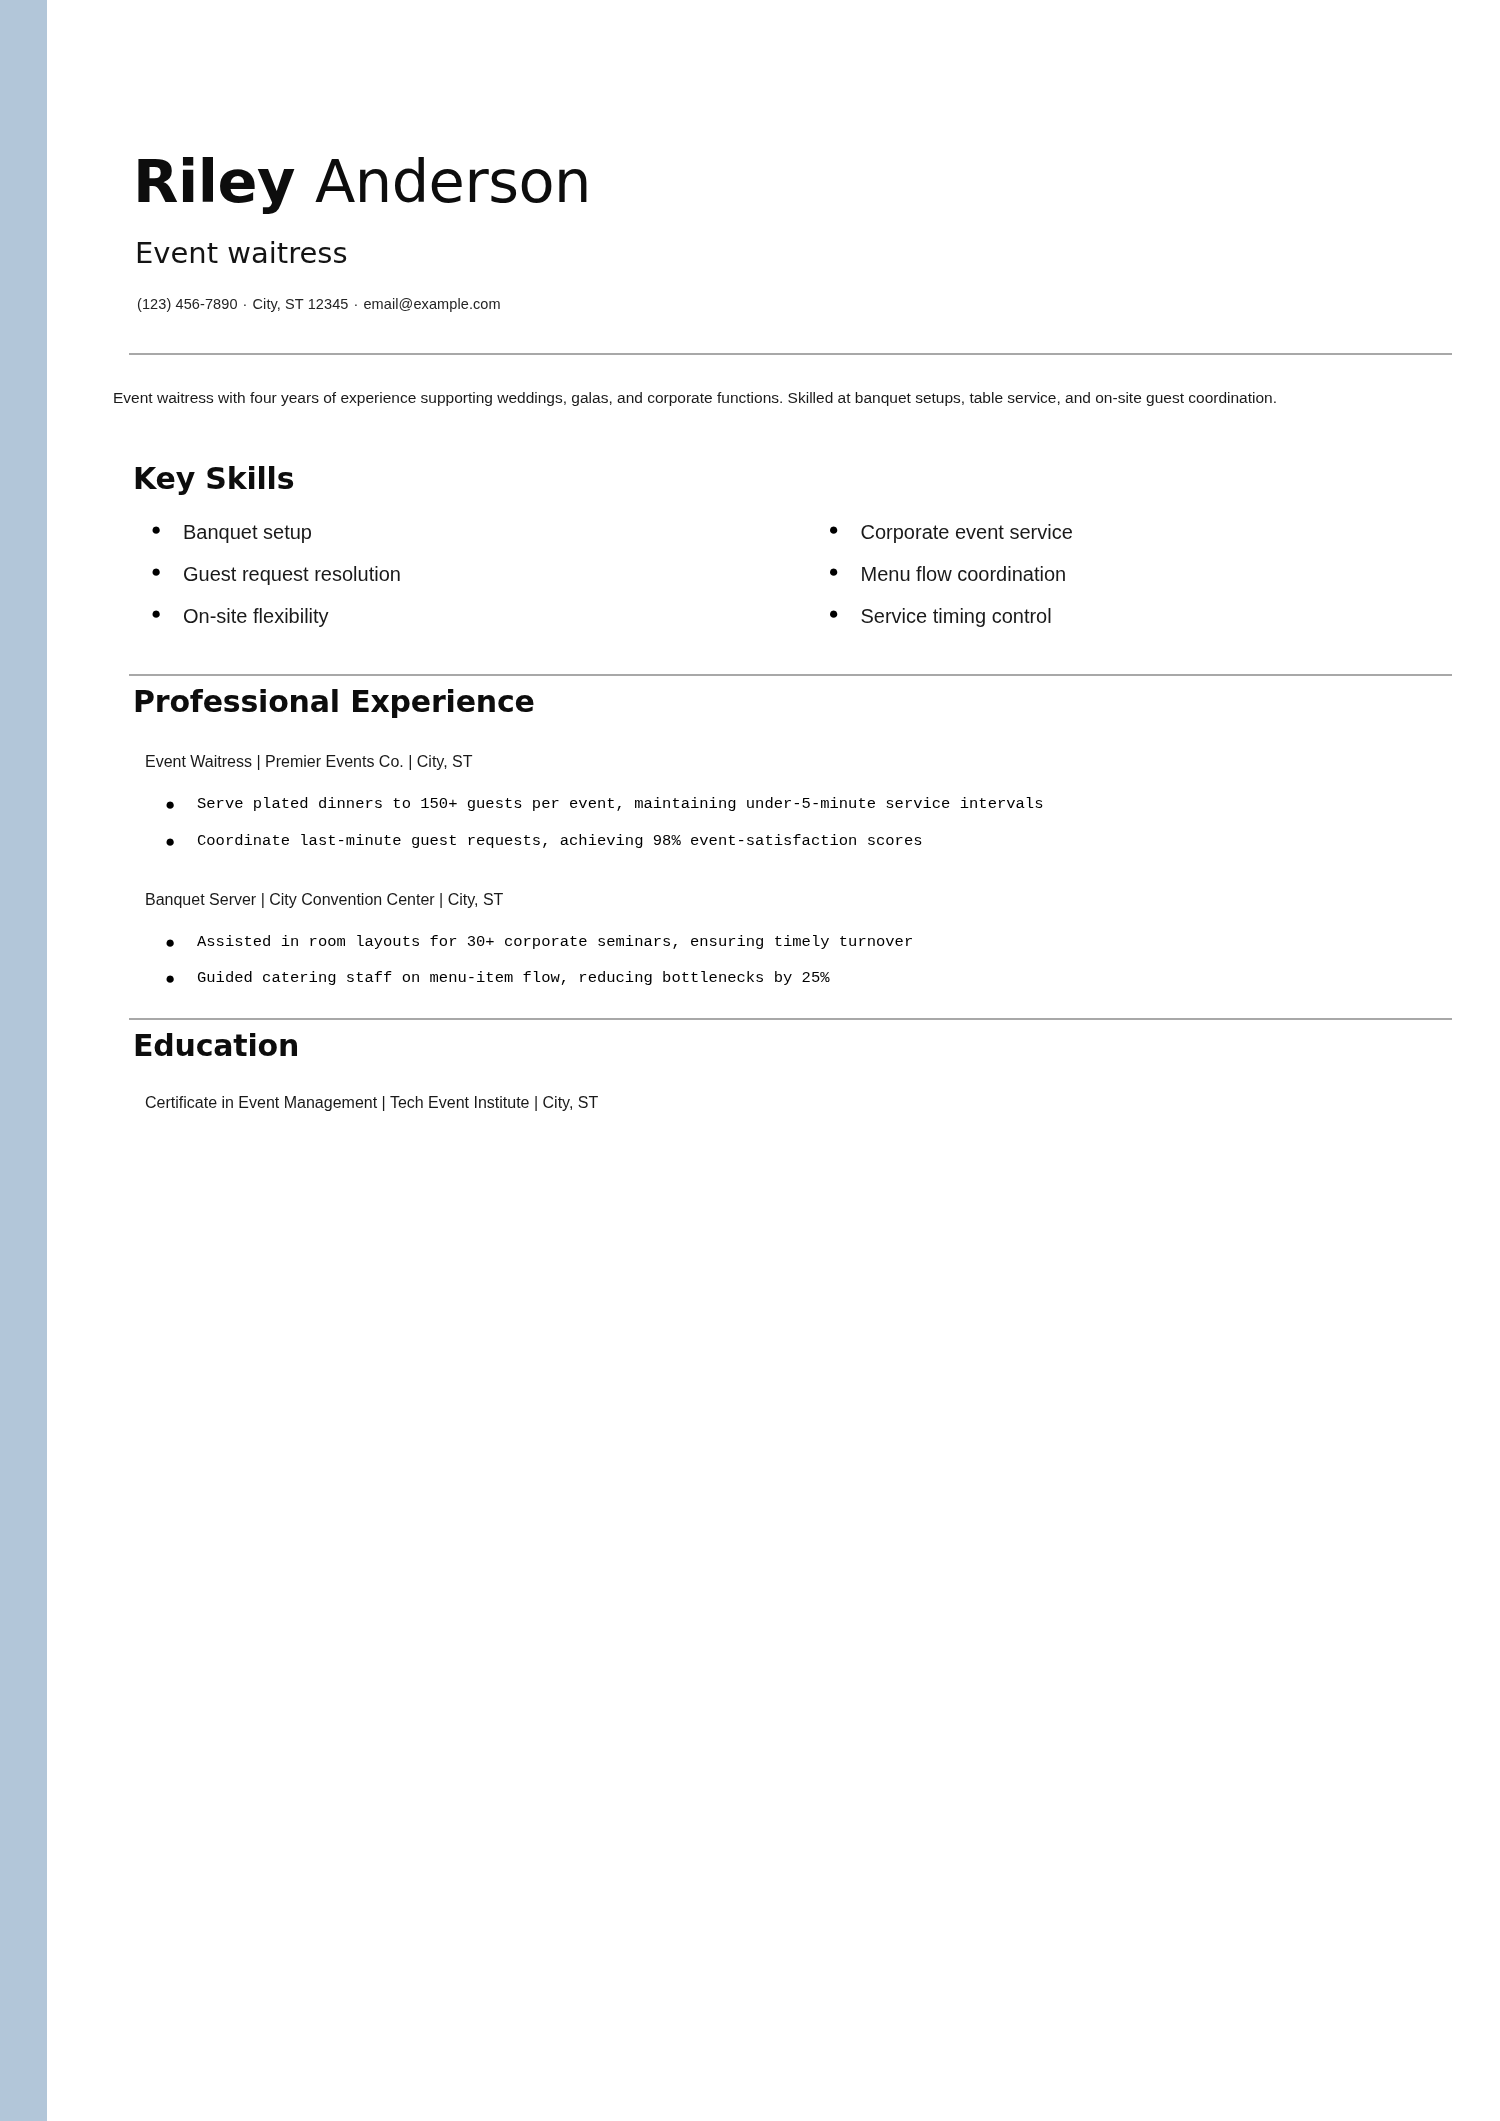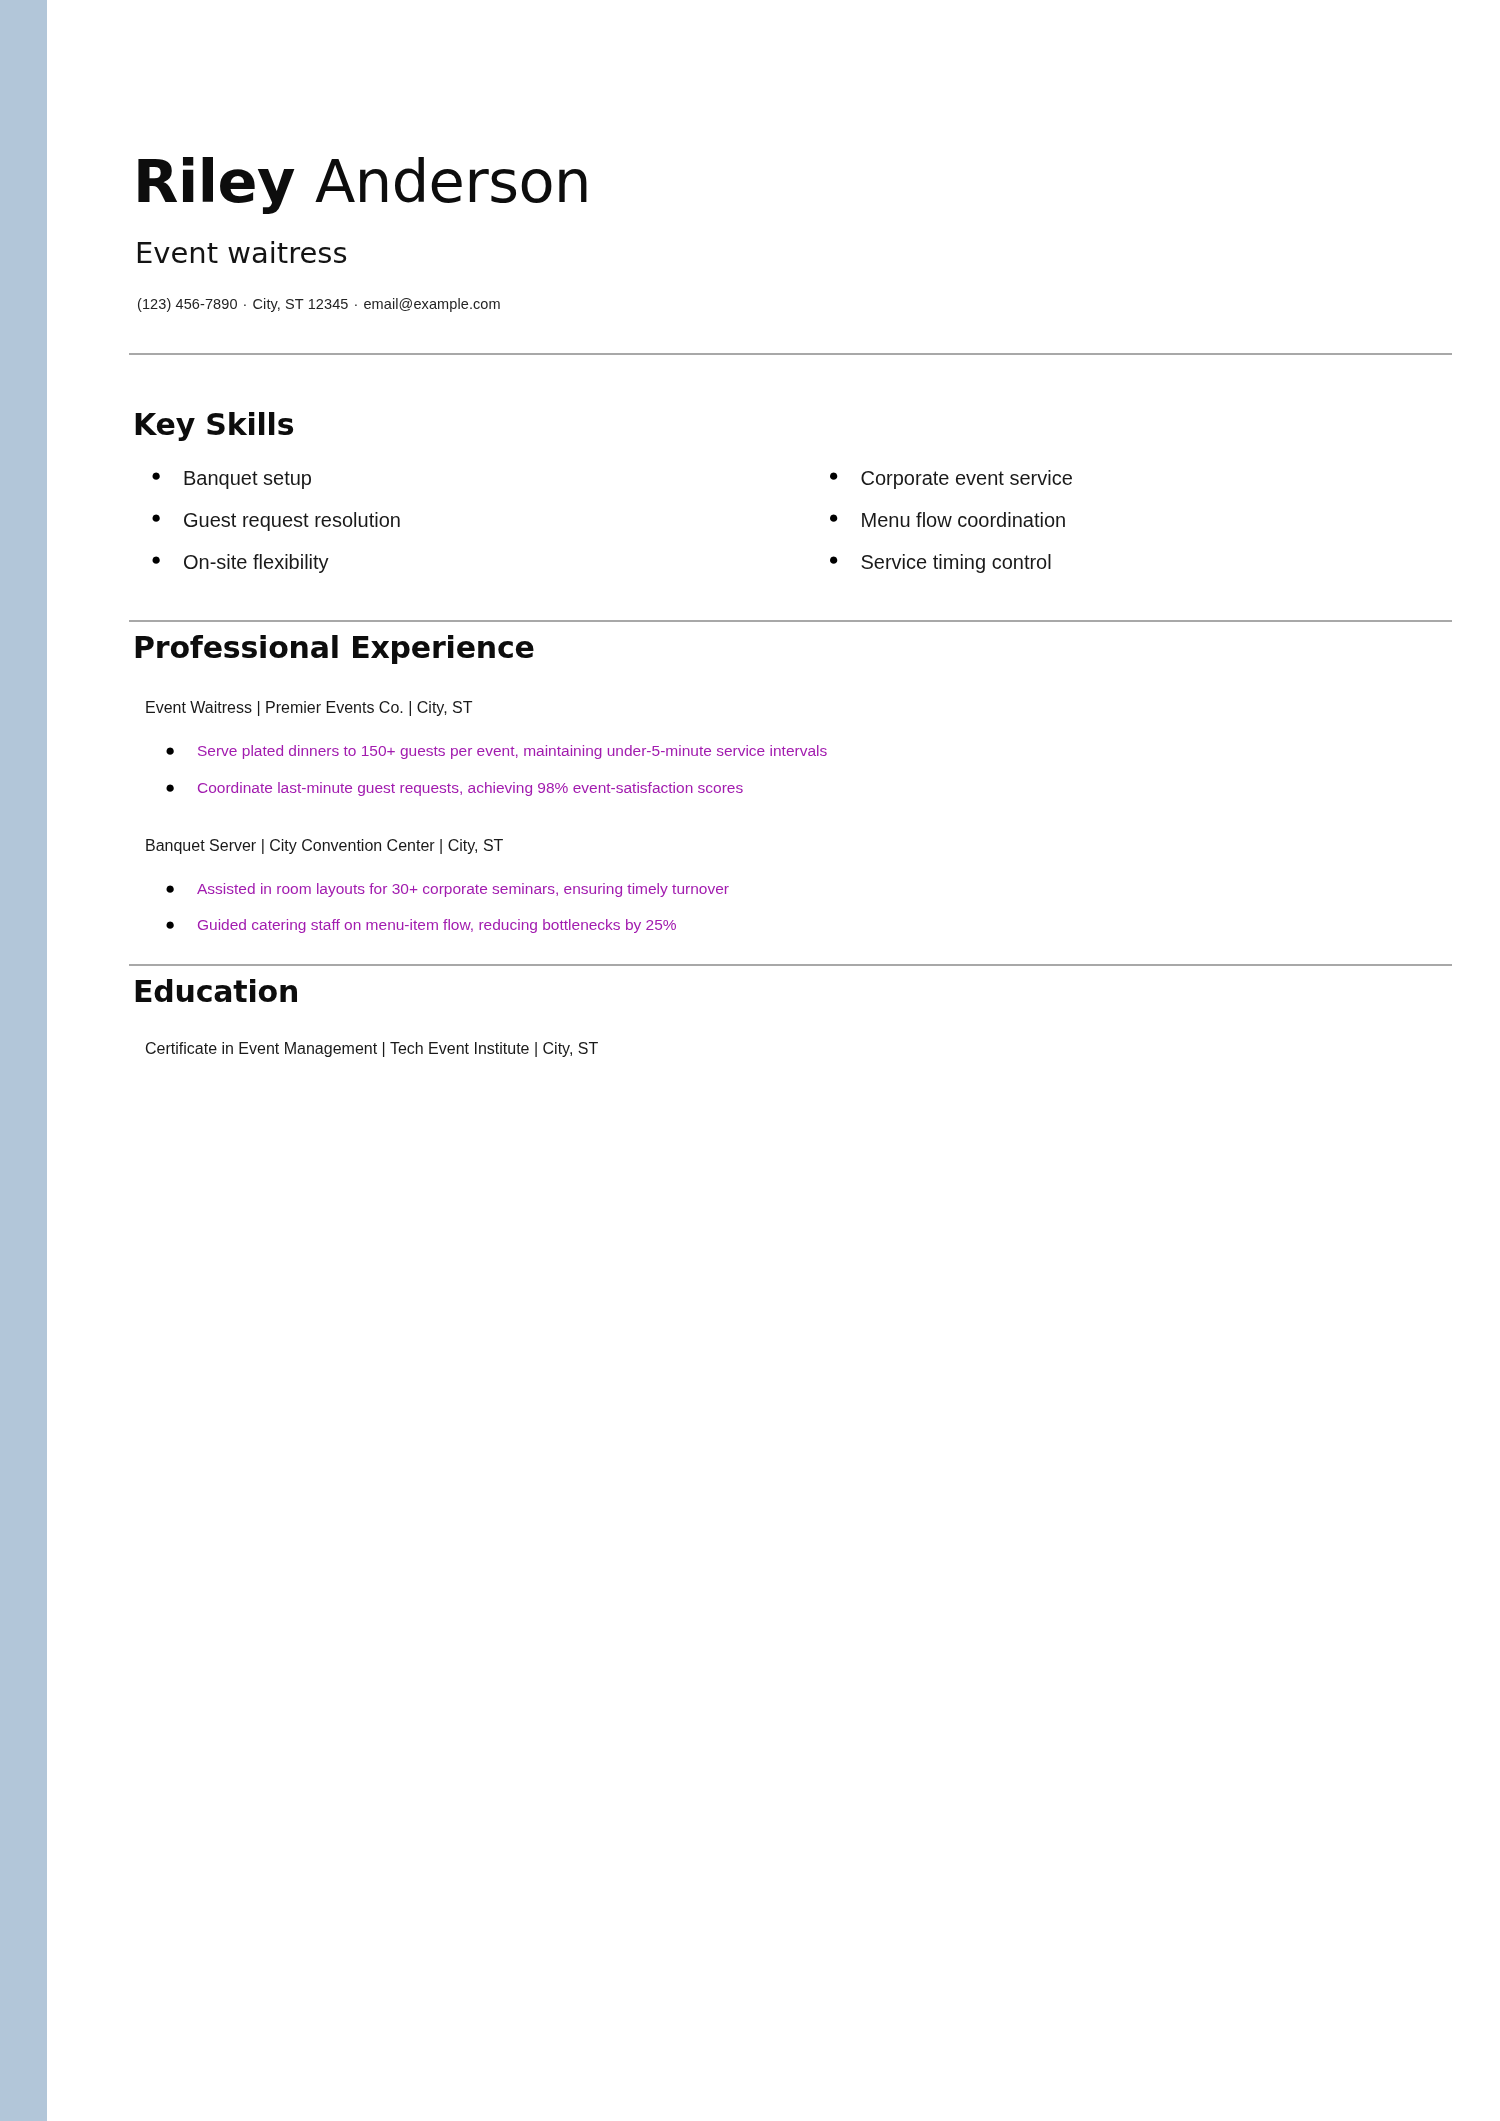--- a/index.html
+++ b/index.html
@@ -172,23 +172,23 @@
   }
   .exp-bullets li {
     display: flex;
     align-items: flex-start;
     margin-bottom: 19px;
   }
   .exp-bullets .bullet-dot {
     padding-left: 20px;
   }
   .exp-bullet-text {
-    font-family: Liberation Sans, sans-serif;
+    font-family: Liberation Mono, monospace;
     font-size: 15.5px;
-    color: #a21caf;
+    color: #000000;
     line-height: 1.15;
     padding-left: 14px;
   }
 
   
   .edu-entry {
     font-family: "Liberation Sans", sans-serif;
     font-size: 16px;
     color: #1a1a1a;
     margin: 30px 0 0 0;
@@ -214,20 +214,21 @@
           <span class="first">Riley</span><span>&nbsp;</span><span class="last">Anderson</span>
         </h1>
         <div class="job-title">Event waitress</div>
         <div class="contact-line">
           <span>(123) 456-7890</span><span class="contact-sep">·</span><span>City, ST 12345</span><span class="contact-sep">·</span><span>email@example.com</span>
         </div>
       </div>
 
       <div class="rule rule-top"></div>
 
+      <p class="summary">Event waitress with four years of experience supporting weddings, galas, and corporate functions. Skilled at banquet setups, table service, and on-site guest coordination.</p>
 
       <h2 class="section-heading heading-skills">Key Skills</h2>
 
       <div class="skills-wrap">
         <div class="skills-col left">
           <div class="skill-item">
             <span class="bullet-dot">●</span>
             <span class="skill-text">Banquet setup</span>
           </div>
           <div class="skill-item">

